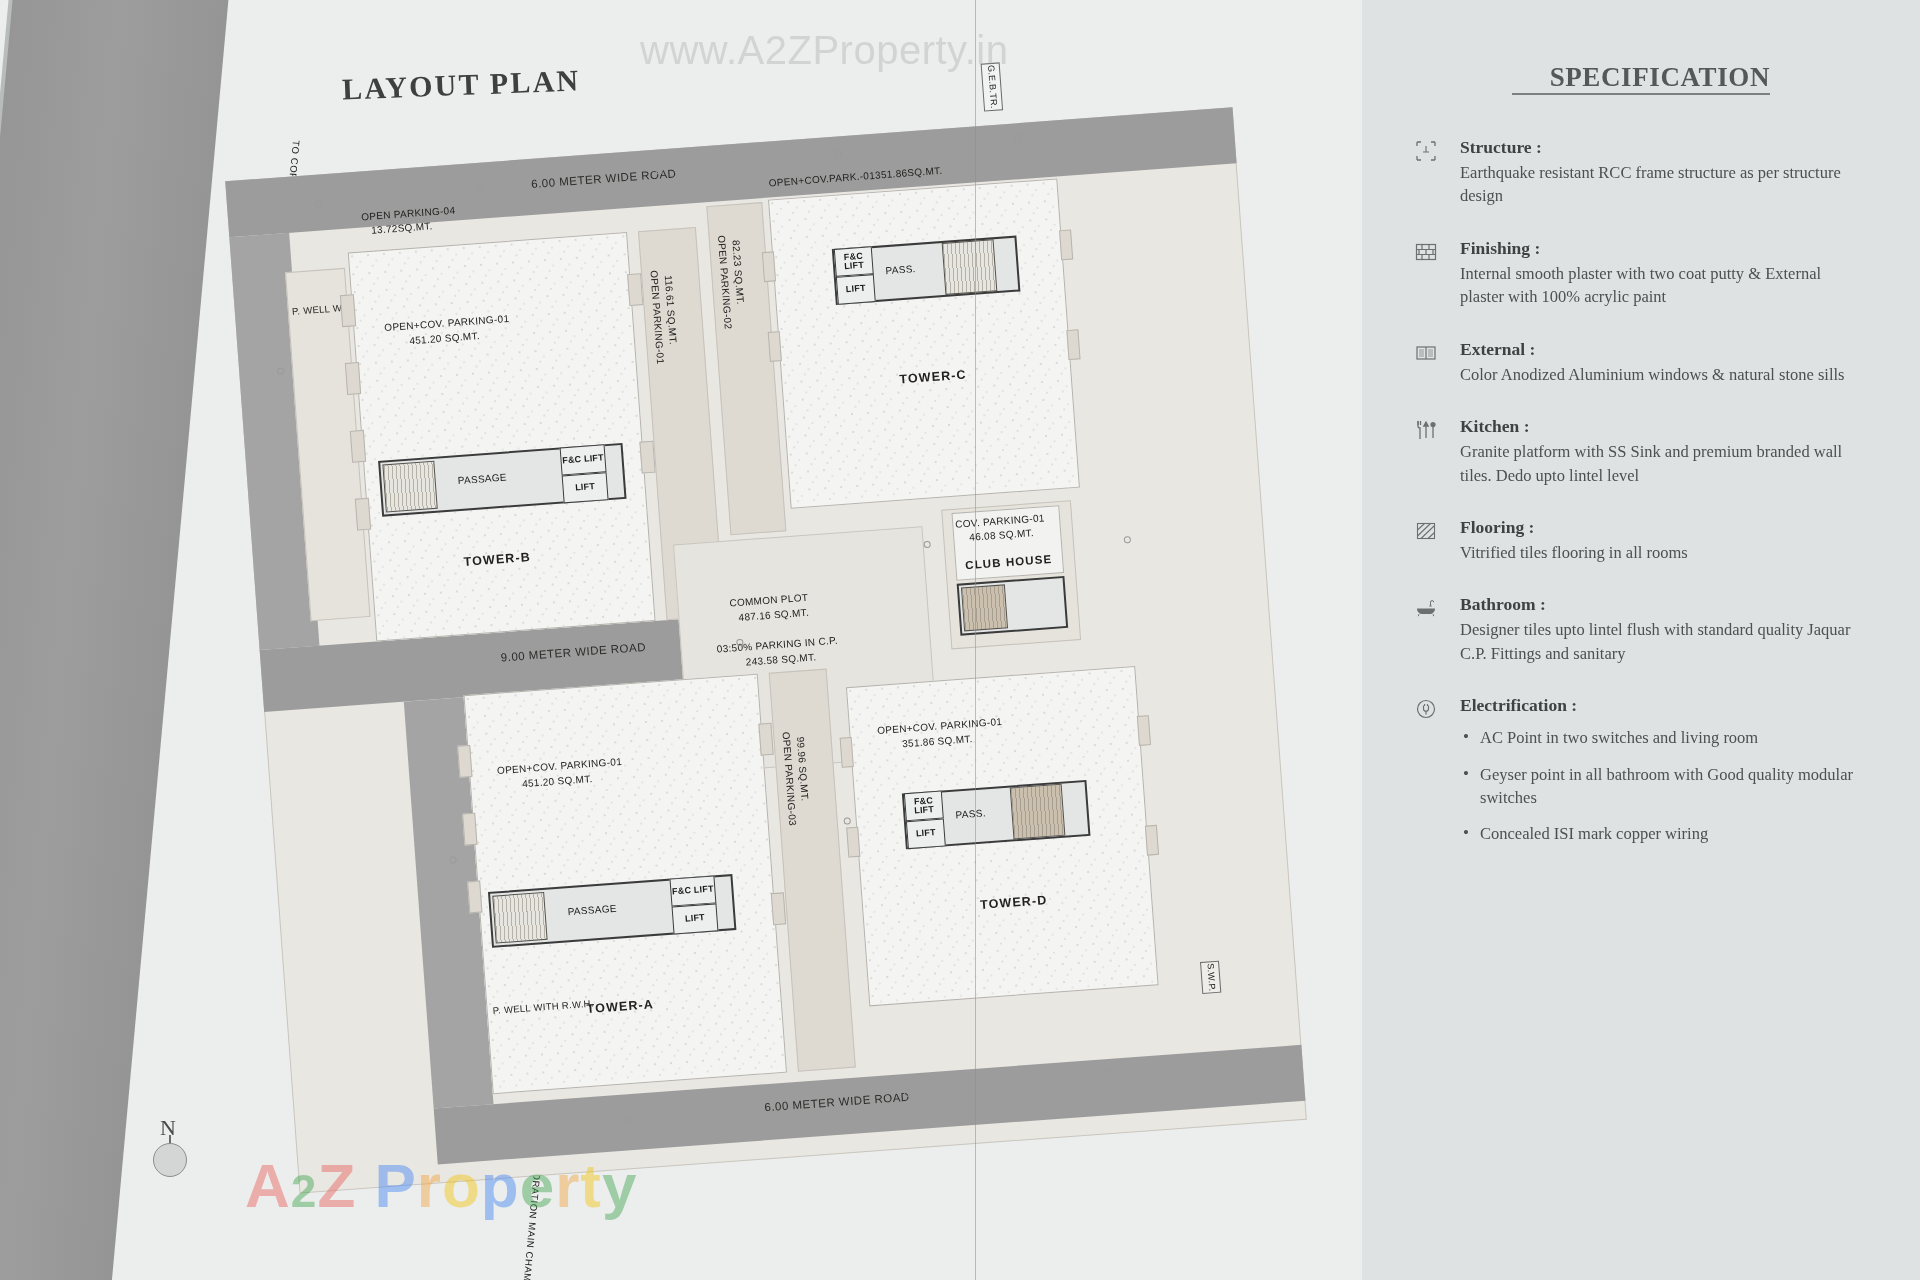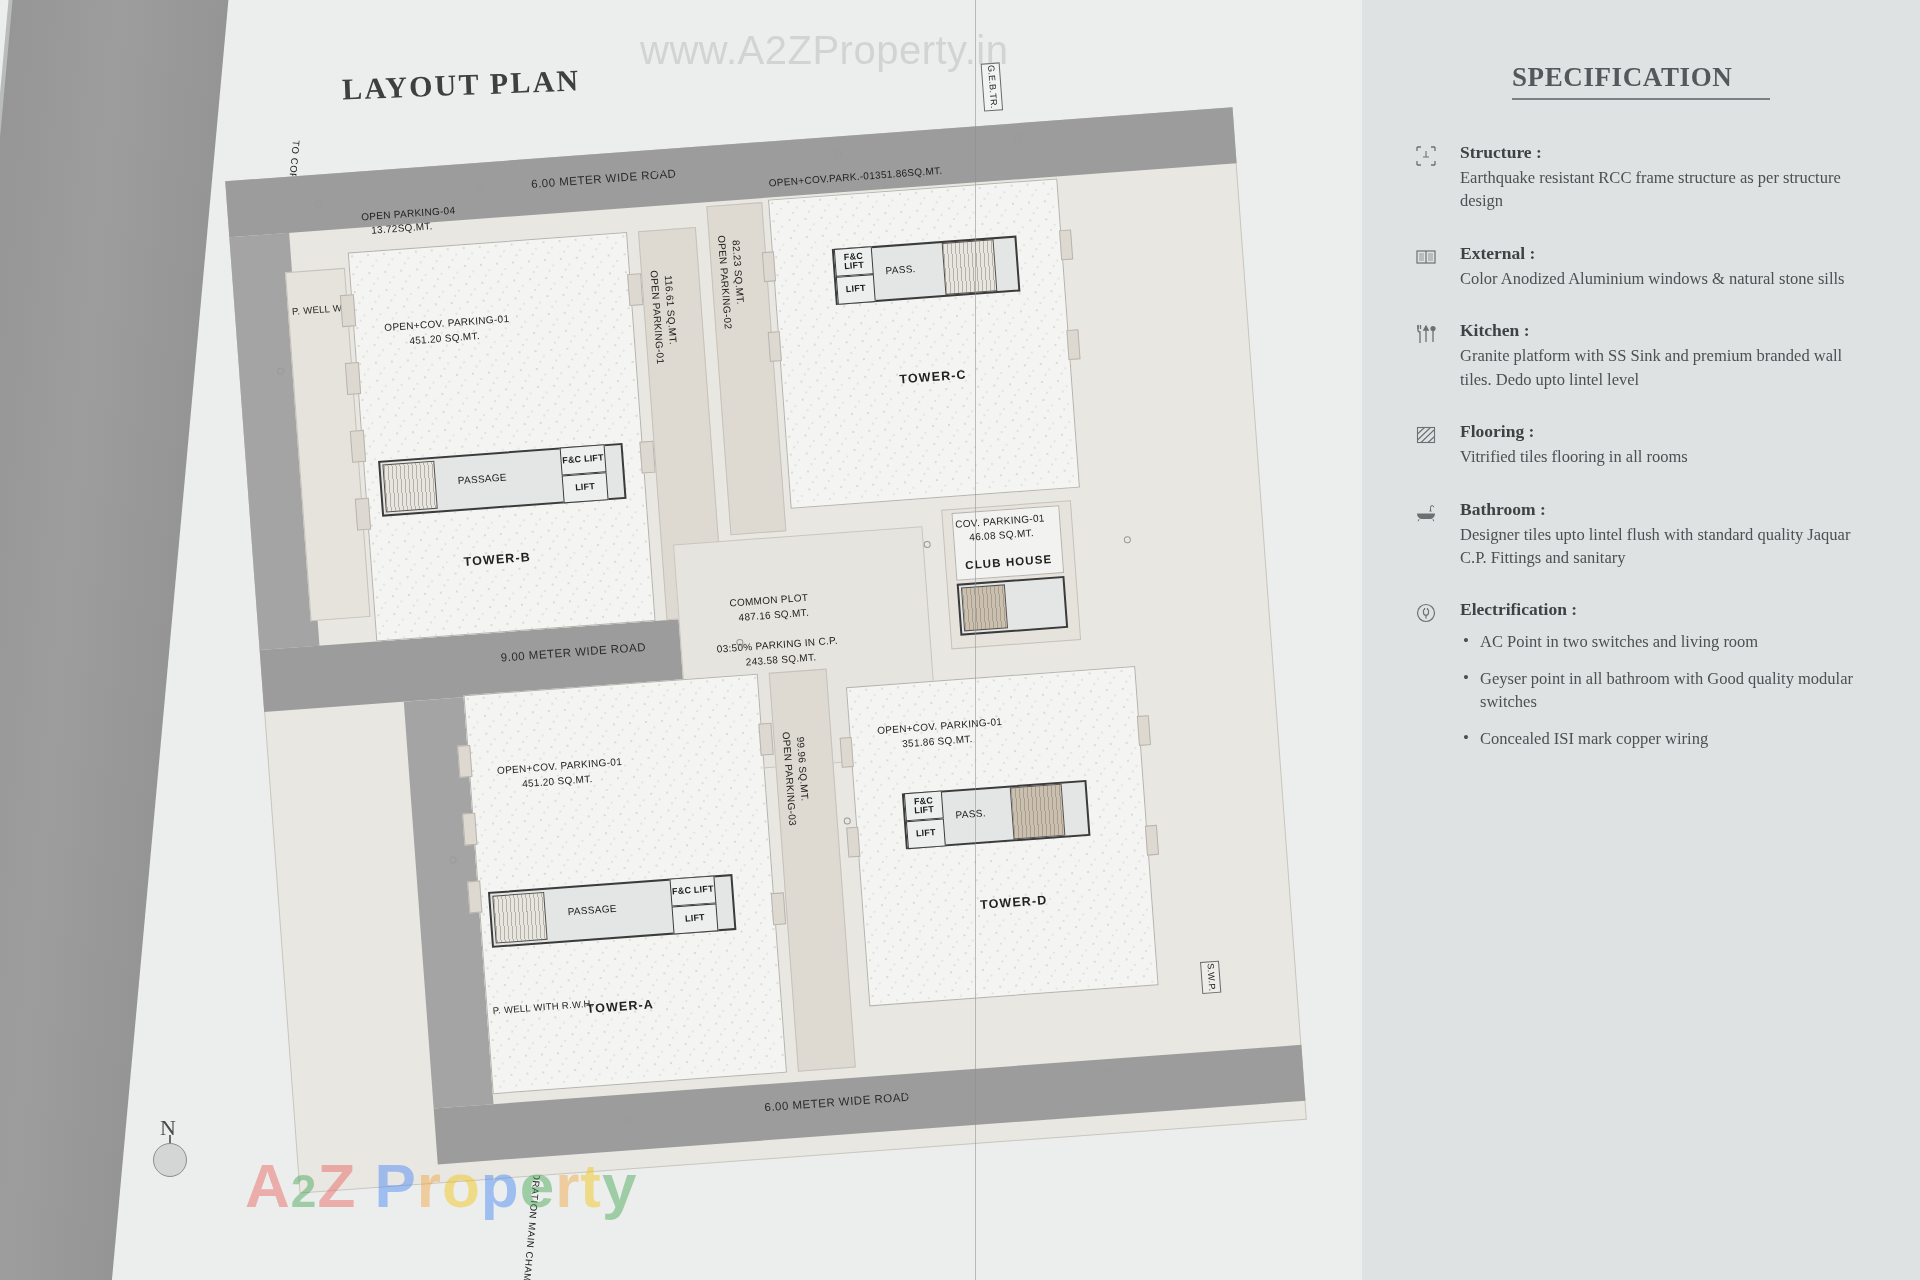--- a/index.html
+++ b/index.html
@@ -229,22 +229,21 @@
     width: 558px; height: 1280px;
     background: #dfe2e2;
     padding: 62px 52px 0 52px;
   }
   #spec-title {
     font-family: "Liberation Serif", serif;
     font-size: 27px;
     font-weight: 700;
     color: #55585a;
     letter-spacing: .6px;
-    text-align: left;
-    padding-bottom: 5px;
+    text-align: right;
     border-bottom: 2px solid #7c8082;
     width: 258px;
     margin: 0 auto 42px auto;
   }
   .spec-item {
     display: flex;
     align-items: flex-start;
     margin-bottom: 30px;
   }
   .spec-icon {
@@ -470,20 +469,33 @@
           <path d="M3 3v4M3 17v4M21 3v4M21 17v4M3 3h4M17 3h4M3 21h4M17 21h4"></path>
           <path d="M12 7v6M9 13h6" stroke-width="1.1"></path>
         </svg>
       </div>
       <div class="spec-body">
         <div class="spec-head">Structure :</div>
         <div class="spec-desc">Earthquake resistant RCC frame structure as per structure design</div>
       </div>
     </div>
 
+    <div class="spec-item">
+      <div class="spec-icon">
+        <svg width="24" height="24" viewBox="0 0 24 24" fill="none" stroke="#6c7072" stroke-width="1.2">
+          <rect x="2.5" y="4.5" width="19" height="15"></rect>
+          <path d="M2.5 9.5h19M2.5 14.5h19"></path>
+          <path d="M8 4.5v5M15 4.5v5M5 9.5v5M12 9.5v5M19 9.5v5M8 14.5v5M15 14.5v5"></path>
+        </svg>
+      </div>
+      <div class="spec-body">
+        <div class="spec-head">Finishing :</div>
+        <div class="spec-desc">Internal smooth plaster with two coat putty &amp; External plaster with 100% acrylic paint</div>
+      </div>
+    </div>
 
 
     <div class="spec-item">
       <div class="spec-icon">
         <svg width="24" height="24" viewBox="0 0 24 24" fill="none" stroke="#6c7072" stroke-width="1.2">
           <rect x="3" y="6" width="18" height="12"></rect>
           <path d="M12 6v12"></path>
           <rect x="5" y="8" width="5" height="8" fill="#b9bdbe" stroke="none"></rect>
           <rect x="14" y="8" width="5" height="8" fill="#b9bdbe" stroke="none"></rect>
         </svg>

